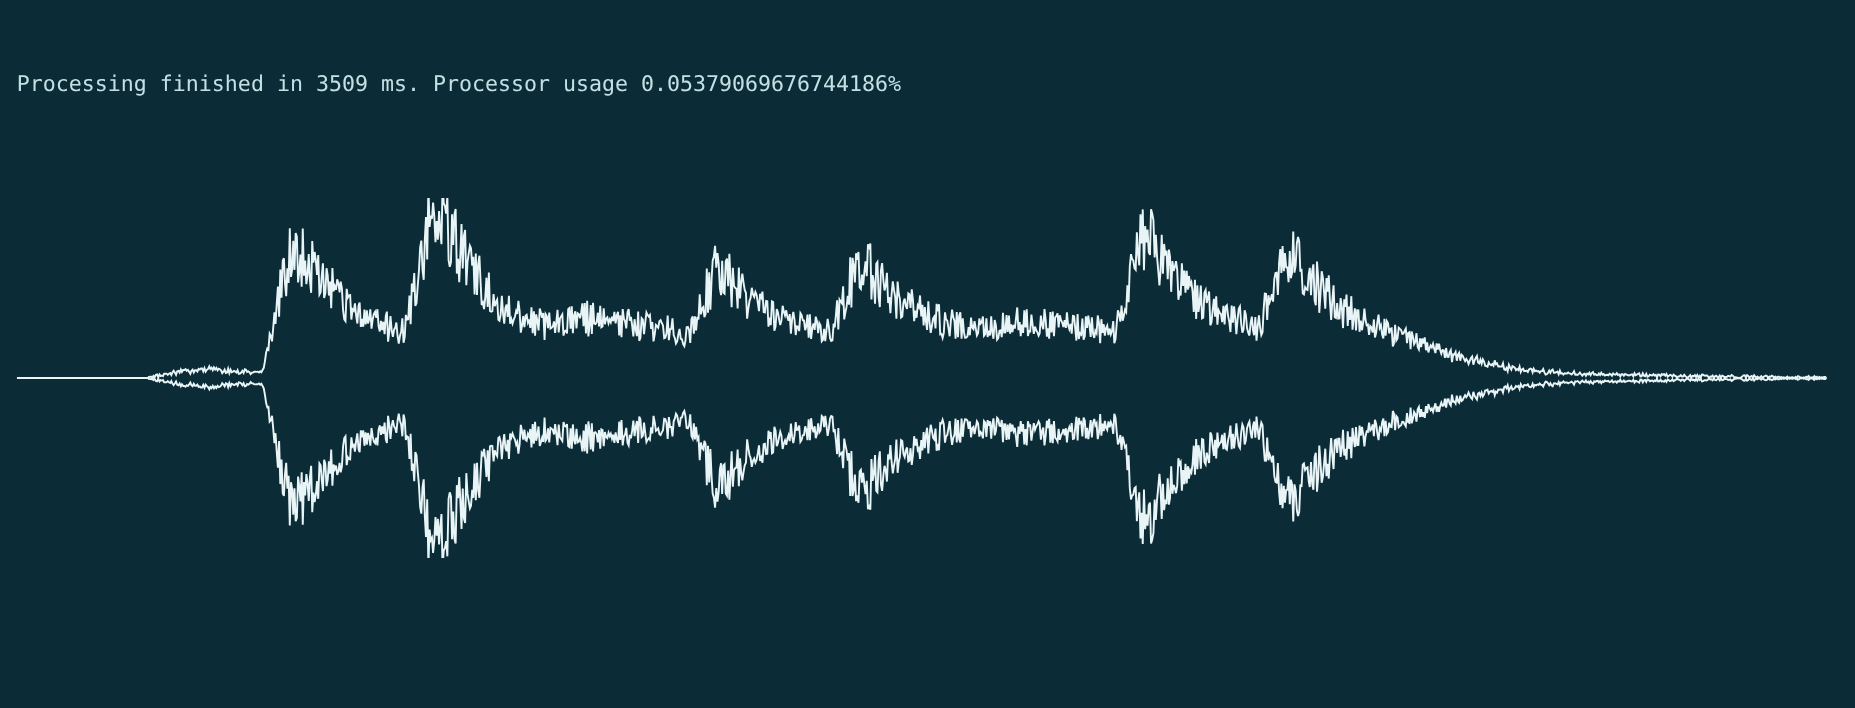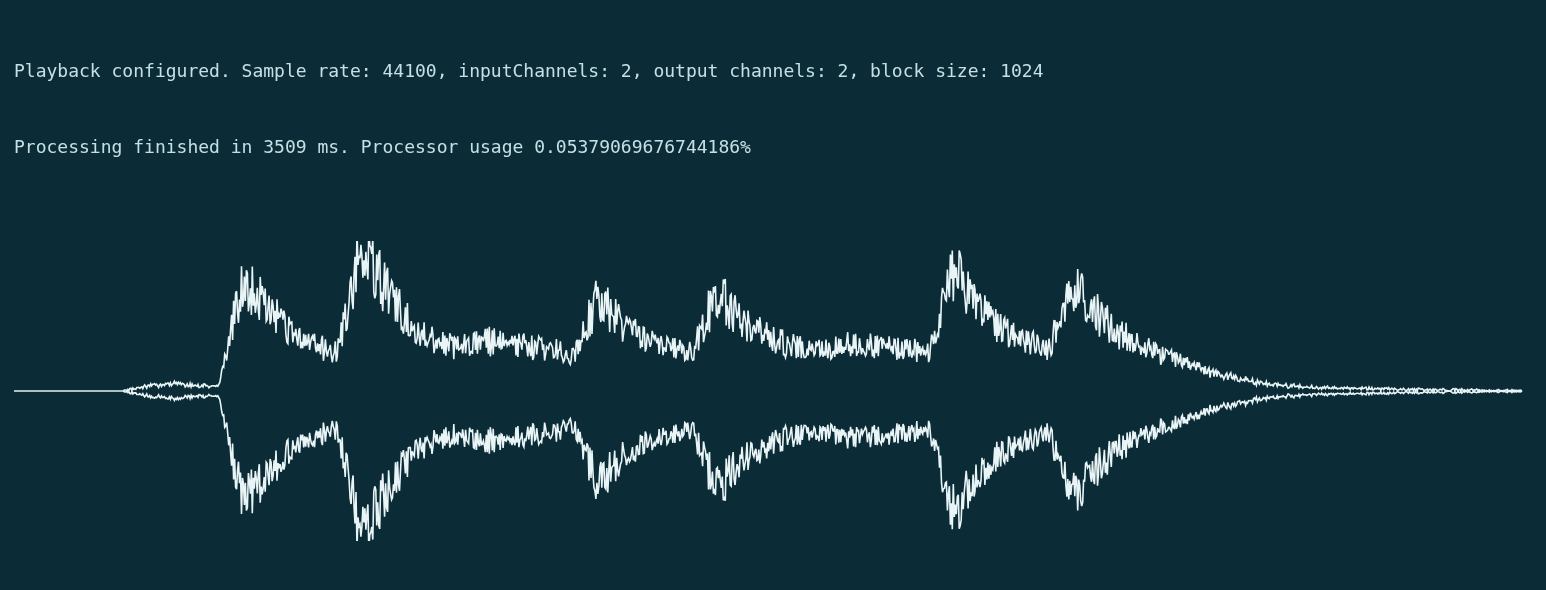--- a/index.html
+++ b/index.html
@@ -31,21 +31,20 @@
     position: absolute;
     inset: 0;
     width: 100%;
     height: 100%;
   }
 </style>
 </head>
 <body>
 
 <div class="terminal">
-  <div class="line">Playback configured. Sample rate: 44100, inputChannels: 2, output channels: 2, block size: 1024</div>
   <div class="line">Processing finished in 3509 ms. Processor usage 0.05379069676744186%</div>
 
   <div class="waveform-block">
     <svg viewBox="0 0 1518 300" preserveAspectRatio="none">
       <polyline id="wave-upper" fill="none" stroke="#e8f4f6" stroke-width="1.6" points="110,150 110.0,149.2 111.0,149.0 112.0,149.0 113.0,150.5 113.9,148.3 114.9,149.3 115.9,147.4 116.9,147.1 117.9,149.5 118.9,147.0 119.9,148.4 120.9,147.9 121.8,148.4 122.8,146.5 123.8,146.5 124.8,146.4 125.8,147.4 126.8,146.4 127.8,145.8 128.8,147.6 129.7,145.4 130.7,143.9 131.7,145.4 132.7,147.3 133.7,144.3 134.7,144.0 135.7,145.5 136.7,142.9 137.6,144.9 138.6,143.3 139.6,143.3 140.6,142.6 141.6,144.0 142.6,143.2 143.6,144.8 144.6,146.5 145.5,144.0 146.5,143.1 147.5,145.4 148.5,143.6 149.5,143.6 150.5,144.6 151.5,142.4 152.5,143.0 153.4,142.0 154.4,142.1 155.4,144.5 156.4,141.8 157.4,144.7 158.4,143.2 159.4,142.4 160.4,140.3 161.3,142.5 162.3,141.4 163.3,143.5 164.3,141.2 165.3,142.9 166.3,141.6 167.3,143.6 168.3,142.2 169.2,142.7 170.2,143.6 171.2,145.9 172.2,144.7 173.2,142.9 174.2,145.8 175.2,145.4 176.1,142.2 177.1,146.0 178.1,143.0 179.1,145.2 180.1,144.7 181.1,144.0 182.1,144.7 183.1,145.4 184.0,143.5 185.0,146.5 186.0,146.3 187.0,145.5 188.0,144.0 189.0,145.8 190.0,142.8 191.0,143.2 191.9,144.9 192.9,144.4 193.9,145.2 194.9,146.8 195.9,145.6 196.9,145.5 197.9,144.8 198.9,144.7 199.8,144.9 200.8,144.8 201.8,145.4 202.8,144.4 203.8,145.2 204.8,143.3 205.8,141.5 206.8,135.9 207.7,129.2 208.7,125.5 209.7,126.4 210.7,113.0 211.7,114.9 212.7,119.5 213.7,108.0 214.7,95.2 215.6,104.9 216.6,88.3 217.6,73.8 218.6,99.0 219.6,59.7 220.6,83.0 221.6,52.3 222.6,50.2 223.5,71.2 224.5,81.8 225.5,58.5 226.5,70.8 227.5,25.3 228.5,65.8 229.5,59.1 230.4,35.6 231.4,59.9 232.4,29.2 233.4,32.2 234.4,70.4 235.4,61.4 236.4,47.2 237.4,73.9 238.3,25.4 239.3,64.7 240.3,52.2 241.3,71.8 242.3,63.6 243.3,46.7 244.3,69.0 245.3,79.0 246.2,35.9 247.2,53.9 248.2,45.0 249.2,51.9 250.2,64.2 251.2,47.6 252.2,80.5 253.2,78.6 254.1,65.0 255.1,54.5 256.1,83.3 257.1,79.5 258.1,58.5 259.1,64.6 260.1,81.3 261.1,69.7 262.0,91.9 263.0,58.3 264.0,77.8 265.0,73.5 266.0,76.5 267.0,67.7 268.0,71.2 269.0,78.6 269.9,69.7 270.9,75.0 271.9,93.5 272.9,101.1 273.9,102.6 274.9,75.7 275.9,82.9 276.9,81.3 277.8,80.9 278.8,101.3 279.8,92.8 280.8,94.0 281.8,87.8 282.8,98.1 283.8,104.6 284.8,89.8 285.7,87.1 286.7,107.4 287.7,100.8 288.7,107.3 289.7,92.9 290.7,105.3 291.7,93.7 292.6,104.5 293.6,101.2 294.6,92.8 295.6,108.9 296.6,101.0 297.6,96.5 298.6,94.8 299.6,99.9 300.5,92.7 301.5,107.0 302.5,111.2 303.5,102.4 304.5,110.1 305.5,103.1 306.5,113.5 307.5,98.3 308.4,94.7 309.4,119.8 310.4,111.3 311.4,98.3 312.4,110.3 313.4,115.7 314.4,109.7 315.4,108.0 316.3,103.8 317.3,115.0 318.3,121.3 319.3,114.9 320.3,111.4 321.3,100.3 322.3,120.6 323.3,115.5 324.2,97.4 325.2,101.3 326.2,101.0 327.2,81.3 328.2,105.2 329.2,71.3 330.2,78.3 331.2,62.6 332.1,89.9 333.1,87.6 334.1,73.3 335.1,61.0 336.1,41.4 337.1,35.5 338.1,60.1 339.1,68.2 340.0,34.8 341.0,15.8 342.0,51.2 343.0,-9.3 344.0,24.0 345.0,14.6 346.0,17.3 346.9,3.9 347.9,14.9 348.9,36.8 349.9,19.2 350.9,34.7 351.9,10.8 352.9,28.0 353.9,38.5 354.8,-12.1 355.8,4.4 356.8,6.8 357.8,12.9 358.8,-1.5 359.8,51.5 360.8,57.4 361.8,53.4 362.7,13.6 363.7,39.1 364.7,13.6 365.7,9.1 366.7,63.0 367.7,50.7 368.7,70.1 369.7,45.9 370.6,21.6 371.6,58.8 372.6,31.3 373.6,26.7 374.6,72.7 375.6,53.3 376.6,46.3 377.6,39.7 378.5,41.8 379.5,56.4 380.5,48.9 381.5,80.4 382.5,46.3 383.5,80.9 384.5,55.2 385.5,48.1 386.4,68.2 387.4,89.2 388.4,87.1 389.4,92.6 390.4,82.6 391.4,66.4 392.4,90.9 393.4,62.1 394.3,94.2 395.3,94.8 396.3,94.3 397.3,80.0 398.3,90.2 399.3,86.7 400.3,84.7 401.3,101.4 402.2,102.2 403.2,97.1 404.2,81.5 405.2,96.2 406.2,104.8 407.2,91.6 408.2,88.8 409.1,99.1 410.1,81.4 411.1,104.8 412.1,100.9 413.1,104.7 414.1,101.4 415.1,99.0 416.1,94.2 417.0,96.5 418.0,85.7 419.0,94.3 420.0,112.2 421.0,106.5 422.0,98.5 423.0,107.7 424.0,98.2 424.9,97.4 425.9,103.8 426.9,101.1 427.9,108.2 428.9,91.1 429.9,112.6 430.9,94.5 431.9,114.8 432.8,97.0 433.8,102.2 434.8,110.3 435.8,92.2 436.8,95.6 437.8,99.8 438.8,95.8 439.8,118.3 440.7,96.8 441.7,98.6 442.7,108.4 443.7,95.4 444.7,108.8 445.7,108.2 446.7,107.0 447.7,102.8 448.6,112.5 449.6,103.5 450.6,93.1 451.6,112.1 452.6,100.4 453.6,98.7 454.6,97.0 455.6,114.7 456.5,110.9 457.5,110.4 458.5,112.9 459.5,92.6 460.5,91.7 461.5,109.0 462.5,90.2 463.4,112.7 464.4,97.9 465.4,94.4 466.4,108.7 467.4,96.0 468.4,96.7 469.4,100.3 470.4,95.2 471.3,87.8 472.3,106.8 473.3,87.6 474.3,112.8 475.3,85.7 476.3,115.3 477.3,106.6 478.3,89.3 479.2,113.4 480.2,87.3 481.2,104.7 482.2,105.1 483.2,103.5 484.2,95.6 485.2,107.1 486.2,89.8 487.1,107.7 488.1,107.0 489.1,91.9 490.1,105.2 491.1,100.5 492.1,99.4 493.1,104.4 494.1,101.3 495.0,103.5 496.0,98.9 497.0,102.6 498.0,94.9 499.0,104.5 500.0,97.9 501.0,94.8 502.0,114.5 502.9,97.7 503.9,116.0 504.9,92.6 505.9,100.6 506.9,102.7 507.9,108.7 508.9,95.1 509.9,92.6 510.8,102.2 511.8,99.1 512.8,106.1 513.8,115.4 514.8,101.0 515.8,109.8 516.8,115.1 517.8,94.6 518.7,119.0 519.7,116.4 520.7,100.1 521.7,101.3 522.7,113.4 523.7,103.6 524.7,95.4 525.6,97.4 526.6,98.9 527.6,97.5 528.6,109.0 529.6,103.4 530.6,119.5 531.6,113.6 532.6,105.7 533.5,106.7 534.5,108.0 535.5,102.7 536.5,101.8 537.5,104.2 538.5,106.2 539.5,116.8 540.5,116.3 541.4,112.9 542.4,98.0 543.4,118.4 544.4,109.2 545.4,109.1 546.4,100.3 547.4,114.2 548.4,116.8 549.3,121.3 550.3,119.5 551.3,113.5 552.3,109.1 553.3,117.4 554.3,117.7 555.3,121.8 556.3,123.5 557.2,118.9 558.2,107.7 559.2,107.4 560.2,109.8 561.2,120.7 562.2,101.0 563.2,98.7 564.2,113.1 565.1,98.6 566.1,110.3 567.1,99.0 568.1,101.3 569.1,80.3 570.1,97.0 571.1,92.0 572.1,90.9 573.0,99.3 574.0,96.5 575.0,58.7 576.0,95.5 577.0,61.9 578.0,93.0 579.0,67.3 579.9,52.2 580.9,48.7 581.9,39.8 582.9,58.0 583.9,45.9 584.9,54.7 585.9,75.4 586.9,81.0 587.8,52.4 588.8,78.9 589.8,79.8 590.8,52.6 591.8,50.5 592.8,73.5 593.8,46.5 594.8,69.7 595.7,91.1 596.7,58.1 597.7,73.3 598.7,75.0 599.7,75.5 600.7,92.0 601.7,58.0 602.7,83.7 603.6,70.8 604.6,63.0 605.6,70.5 606.6,76.6 607.6,79.0 608.6,100.6 609.6,92.3 610.6,85.7 611.5,83.3 612.5,74.8 613.5,80.4 614.5,82.4 615.5,78.4 616.5,80.8 617.5,87.1 618.5,94.3 619.4,79.8 620.4,82.8 621.4,78.0 622.4,95.1 623.4,95.4 624.4,85.8 625.4,86.1 626.4,107.3 627.3,99.6 628.3,106.0 629.3,86.2 630.3,86.8 631.3,110.6 632.3,107.0 633.3,92.6 634.3,95.5 635.2,100.9 636.2,105.8 637.2,102.2 638.2,89.8 639.2,94.7 640.2,97.8 641.2,93.6 642.1,99.0 643.1,102.3 644.1,96.8 645.1,113.0 646.1,100.7 647.1,95.0 648.1,101.7 649.1,114.2 650.0,107.0 651.0,107.2 652.0,110.9 653.0,95.9 654.0,97.6 655.0,101.9 656.0,102.1 657.0,110.1 657.9,107.2 658.9,97.2 659.9,116.4 660.9,97.0 661.9,117.5 662.9,108.6 663.9,104.5 664.9,109.9 665.8,98.9 666.8,102.7 667.8,112.6 668.8,104.3 669.8,106.2 670.8,119.4 671.8,118.2 672.8,109.1 673.7,119.3 674.7,110.4 675.7,100.8 676.7,107.2 677.7,116.8 678.7,119.1 679.7,118.7 680.7,104.7 681.6,107.9 682.6,97.4 683.6,85.2 684.6,109.5 685.6,84.7 686.6,86.5 687.6,87.8 688.6,73.5 689.5,101.2 690.5,95.3 691.5,90.6 692.5,81.6 693.5,88.9 694.5,49.4 695.5,91.3 696.4,49.9 697.4,55.7 698.4,70.4 699.4,46.0 700.4,51.6 701.4,45.0 702.4,74.5 703.4,75.8 704.3,63.8 705.3,72.6 706.3,61.6 707.3,52.8 708.3,65.1 709.3,38.6 710.3,41.0 711.3,37.9 712.2,84.5 713.2,64.3 714.2,70.7 715.2,88.0 716.2,54.8 717.2,53.3 718.2,82.6 719.2,90.9 720.1,60.5 721.1,54.2 722.1,68.1 723.1,77.0 724.1,73.1 725.1,62.3 726.1,87.5 727.1,82.5 728.0,95.9 729.0,80.4 730.0,69.5 731.0,76.6 732.0,82.5 733.0,100.5 734.0,69.6 735.0,80.0 735.9,84.0 736.9,99.6 737.9,98.7 738.9,86.8 739.9,83.9 740.9,90.0 741.9,92.5 742.9,79.5 743.8,80.2 744.8,91.6 745.8,76.1 746.8,85.3 747.8,102.6 748.8,93.8 749.8,99.8 750.8,89.5 751.7,91.1 752.7,81.2 753.7,98.6 754.7,89.1 755.7,106.1 756.7,90.9 757.7,103.9 758.6,109.9 759.6,86.0 760.6,103.0 761.6,112.4 762.6,106.7 763.6,100.2 764.6,98.7 765.6,108.7 766.5,88.2 767.5,94.4 768.5,88.5 769.5,113.6 770.5,113.2 771.5,116.6 772.5,112.4 773.5,95.3 774.4,101.1 775.4,102.3 776.4,108.4 777.4,115.2 778.4,102.1 779.4,93.1 780.4,99.5 781.4,102.4 782.3,117.3 783.3,95.1 784.3,116.0 785.3,98.3 786.3,95.2 787.3,117.3 788.3,100.3 789.3,112.0 790.2,116.5 791.2,116.4 792.2,115.3 793.2,107.7 794.2,114.4 795.2,99.7 796.2,108.1 797.2,109.3 798.1,102.7 799.1,108.4 800.1,114.5 801.1,112.5 802.1,100.4 803.1,104.7 804.1,103.6 805.1,98.8 806.0,114.8 807.0,113.5 808.0,100.3 809.0,115.8 810.0,110.5 811.0,114.6 812.0,98.6 812.9,111.7 813.9,117.3 814.9,101.7 815.9,105.9 816.9,118.0 817.9,116.7 818.9,110.6 819.9,110.3 820.8,116.0 821.8,95.6 822.8,112.0 823.8,111.9 824.8,97.5 825.8,111.7 826.8,98.0 827.8,113.0 828.7,105.4 829.7,111.8 830.7,105.8 831.7,108.8 832.7,100.1 833.7,91.2 834.7,110.1 835.7,103.3 836.6,115.2 837.6,105.4 838.6,112.4 839.6,93.5 840.6,107.8 841.6,92.8 842.6,115.0 843.6,110.9 844.5,111.2 845.5,97.2 846.5,105.5 847.5,113.3 848.5,107.2 849.5,110.2 850.5,111.9 851.5,114.8 852.4,112.8 853.4,98.0 854.4,105.9 855.4,109.3 856.4,92.6 857.4,101.5 858.4,115.5 859.4,108.7 860.3,117.2 861.3,95.0 862.3,112.1 863.3,94.6 864.3,115.2 865.3,99.5 866.3,98.5 867.3,96.1 868.2,107.8 869.2,97.7 870.2,101.8 871.2,103.9 872.2,107.5 873.2,101.8 874.2,108.2 875.1,95.2 876.1,105.9 877.1,109.2 878.1,104.8 879.1,113.1 880.1,98.3 881.1,98.6 882.1,109.5 883.0,118.8 884.0,96.8 885.0,117.5 886.0,112.7 887.0,113.8 888.0,100.5 889.0,118.0 890.0,115.1 890.9,98.6 891.9,108.3 892.9,98.0 893.9,105.6 894.9,115.7 895.9,99.4 896.9,113.1 897.9,116.6 898.8,110.7 899.8,112.7 900.8,97.9 901.8,103.8 902.8,121.0 903.8,101.0 904.8,112.3 905.8,105.2 906.7,114.7 907.7,108.5 908.7,106.4 909.7,114.2 910.7,108.8 911.7,113.6 912.7,110.7 913.7,102.6 914.6,121.1 915.6,117.5 916.6,104.6 917.6,93.6 918.6,96.7 919.6,103.0 920.6,89.7 921.6,102.3 922.5,98.4 923.5,93.2 924.5,95.0 925.5,72.8 926.5,86.9 927.5,57.0 928.5,46.8 929.4,50.9 930.4,52.0 931.4,58.5 932.4,59.8 933.4,28.5 934.4,46.6 935.4,56.2 936.4,13.6 937.3,37.8 938.3,9.5 939.3,60.2 940.3,23.3 941.3,37.0 942.3,26.3 943.3,45.1 944.3,47.4 945.2,9.4 946.2,13.0 947.2,18.6 948.2,49.5 949.2,30.6 950.2,49.0 951.2,60.3 952.2,72.8 953.1,61.0 954.1,30.6 955.1,63.0 956.1,38.3 957.1,48.0 958.1,43.8 959.1,67.6 960.1,43.0 961.0,48.9 962.0,78.2 963.0,52.6 964.0,60.7 965.0,57.7 966.0,52.7 967.0,59.6 968.0,84.8 968.9,79.1 969.9,81.2 970.9,54.4 971.9,73.3 972.9,60.4 973.9,79.0 974.9,60.7 975.9,76.5 976.8,65.0 977.8,72.5 978.8,70.2 979.8,77.8 980.8,94.9 981.8,68.1 982.8,100.9 983.8,72.7 984.7,94.9 985.7,88.0 986.7,73.0 987.7,100.3 988.7,99.8 989.7,78.9 990.7,76.7 991.6,87.5 992.6,83.1 993.6,77.9 994.6,106.1 995.6,103.5 996.6,93.1 997.6,84.1 998.6,99.0 999.5,81.9 1000.5,105.6 1001.5,93.5 1002.5,95.7 1003.5,96.8 1004.5,103.4 1005.5,89.9 1006.5,105.3 1007.4,90.6 1008.4,89.4 1009.4,98.2 1010.4,103.1 1011.4,111.7 1012.4,89.6 1013.4,103.9 1014.4,90.3 1015.3,99.4 1016.3,113.5 1017.3,101.4 1018.3,92.4 1019.3,90.4 1020.3,104.6 1021.3,112.2 1022.3,109.4 1023.2,93.6 1024.2,97.3 1025.2,108.4 1026.2,112.2 1027.2,114.6 1028.2,104.2 1029.2,98.9 1030.2,110.3 1031.1,114.4 1032.1,99.3 1033.1,118.9 1034.1,106.7 1035.1,97.7 1036.1,108.1 1037.1,114.3 1038.1,112.0 1039.0,93.4 1040.0,79.7 1041.0,79.9 1042.0,101.6 1043.0,81.0 1044.0,86.9 1045.0,84.1 1045.9,80.1 1046.9,86.4 1047.9,67.9 1048.9,62.6 1049.9,62.3 1050.9,80.8 1051.9,54.4 1052.9,42.5 1053.8,62.5 1054.8,40.1 1055.8,61.0 1056.8,45.8 1057.8,57.8 1058.8,57.9 1059.8,70.2 1060.8,44.2 1061.7,66.8 1062.7,62.5 1063.7,27.9 1064.7,62.2 1065.7,56.3 1066.7,37.9 1067.7,32.5 1068.7,36.4 1069.6,61.4 1070.6,59.0 1071.6,79.5 1072.6,80.4 1073.6,74.4 1074.6,76.1 1075.6,76.6 1076.6,63.6 1077.5,58.2 1078.5,81.0 1079.5,60.7 1080.5,55.3 1081.5,85.1 1082.5,89.3 1083.5,53.0 1084.5,66.5 1085.4,95.7 1086.4,80.1 1087.4,61.0 1088.4,66.2 1089.4,78.6 1090.4,92.3 1091.4,66.8 1092.4,78.1 1093.3,64.4 1094.3,86.4 1095.3,101.6 1096.3,85.0 1097.3,72.8 1098.3,99.3 1099.3,99.9 1100.3,87.5 1101.2,100.5 1102.2,100.4 1103.2,83.4 1104.2,91.0 1105.2,108.4 1106.2,84.5 1107.2,90.6 1108.1,80.5 1109.1,106.7 1110.1,90.5 1111.1,101.6 1112.1,81.8 1113.1,109.7 1114.1,99.3 1115.1,92.0 1116.0,110.3 1117.0,93.6 1118.0,93.7 1119.0,111.5 1120.0,102.1 1121.0,110.2 1122.0,103.4 1123.0,92.1 1123.9,101.3 1124.9,106.0 1125.9,105.4 1126.9,114.0 1127.9,106.6 1128.9,107.8 1129.9,112.1 1130.9,101.2 1131.8,116.3 1132.8,112.3 1133.8,103.4 1134.8,97.2 1135.8,108.2 1136.8,106.0 1137.8,113.8 1138.8,117.1 1139.7,100.7 1140.7,114.8 1141.7,102.7 1142.7,104.5 1143.7,112.9 1144.7,109.0 1145.7,108.6 1146.7,123.6 1147.6,121.2 1148.6,105.7 1149.6,118.7 1150.6,117.1 1151.6,108.2 1152.6,109.2 1153.6,110.0 1154.6,113.2 1155.5,113.1 1156.5,110.8 1157.5,108.9 1158.5,121.0 1159.5,112.6 1160.5,111.9 1161.5,125.9 1162.4,111.3 1163.4,115.3 1164.4,121.8 1165.4,119.9 1166.4,112.7 1167.4,124.2 1168.4,126.2 1169.4,116.9 1170.3,124.2 1171.3,117.0 1172.3,121.3 1173.3,116.1 1174.3,126.9 1175.3,120.3 1176.3,128.7 1177.3,125.2 1178.2,122.9 1179.2,124.6 1180.2,121.5 1181.2,125.7 1182.2,129.2 1183.2,121.2 1184.2,126.2 1185.2,121.4 1186.1,126.4 1187.1,129.7 1188.1,126.7 1189.1,126.9 1190.1,133.3 1191.1,125.0 1192.1,132.4 1193.1,132.5 1194.0,128.6 1195.0,126.7 1196.0,136.7 1197.0,130.2 1198.0,130.3 1199.0,128.3 1200.0,135.6 1201.0,130.5 1201.9,129.0 1202.9,135.6 1203.9,130.5 1204.9,131.5 1205.9,133.9 1206.9,135.9 1207.9,134.1 1208.9,135.7 1209.8,138.3 1210.8,135.8 1211.8,133.4 1212.8,132.1 1213.8,138.9 1214.8,135.4 1215.8,133.4 1216.8,131.7 1217.7,137.1 1218.7,137.9 1219.7,134.7 1220.7,138.1 1221.7,134.4 1222.7,136.3 1223.7,139.9 1224.6,140.0 1225.6,140.6 1226.6,137.0 1227.6,138.7 1228.6,139.4 1229.6,138.4 1230.6,139.8 1231.6,135.3 1232.5,138.5 1233.5,137.7 1234.5,140.4 1235.5,140.2 1236.5,140.5 1237.5,140.4 1238.5,137.7 1239.5,142.8 1240.4,143.3 1241.4,141.6 1242.4,144.3 1243.4,139.0 1244.4,141.4 1245.4,143.1 1246.4,140.1 1247.4,140.6 1248.3,141.4 1249.3,143.5 1250.3,142.6 1251.3,143.4 1252.3,140.5 1253.3,145.0 1254.3,142.8 1255.3,142.2 1256.2,144.3 1257.2,144.2 1258.2,143.8 1259.2,145.0 1260.2,142.8 1261.2,142.1 1262.2,142.5 1263.2,145.3 1264.1,142.3 1265.1,144.3 1266.1,143.8 1267.1,144.6 1268.1,144.2 1269.1,145.5 1270.1,144.3 1271.1,144.2 1272.0,142.6 1273.0,145.3 1274.0,147.2 1275.0,146.8 1276.0,145.7 1277.0,143.8 1278.0,145.7 1278.9,143.7 1279.9,142.9 1280.9,145.6 1281.9,145.6 1282.9,145.2 1283.9,144.6 1284.9,146.9 1285.9,143.8 1286.8,146.2 1287.8,146.0 1288.8,147.2 1289.8,146.1 1290.8,146.3 1291.8,146.3 1292.8,145.4 1293.8,146.2 1294.7,146.4 1295.7,147.1 1296.7,146.0 1297.7,144.4 1298.7,147.3 1299.7,147.1 1300.7,147.5 1301.7,146.6 1302.6,145.5 1303.6,146.9 1304.6,148.1 1305.6,146.8 1306.6,146.4 1307.6,148.2 1308.6,146.3 1309.6,147.0 1310.5,145.6 1311.5,147.6 1312.5,145.9 1313.5,145.0 1314.5,147.3 1315.5,146.8 1316.5,147.6 1317.5,147.7 1318.4,146.2 1319.4,147.5 1320.4,145.6 1321.4,147.2 1322.4,146.7 1323.4,148.0 1324.4,147.5 1325.4,147.3 1326.3,147.7 1327.3,146.5 1328.3,147.0 1329.3,148.1 1330.3,146.2 1331.3,147.0 1332.3,147.3 1333.3,146.0 1334.2,147.4 1335.2,147.0 1336.2,148.8 1337.2,146.9 1338.2,146.9 1339.2,148.0 1340.2,146.6 1341.1,147.1 1342.1,147.4 1343.1,147.9 1344.1,147.7 1345.1,147.2 1346.1,147.0 1347.1,148.6 1348.1,146.1 1349.0,147.7 1350.0,147.2 1351.0,146.6 1352.0,146.1 1353.0,148.8 1354.0,148.7 1355.0,146.1 1356.0,148.1 1356.9,148.5 1357.9,146.5 1358.9,149.0 1359.9,148.6 1360.9,147.2 1361.9,147.7 1362.9,147.9 1363.9,146.9 1364.8,148.0 1365.8,147.4 1366.8,149.5 1367.8,147.1 1368.8,147.2 1369.8,148.6 1370.8,146.8 1371.8,147.4 1372.7,146.8 1373.7,148.1 1374.7,146.6 1375.7,148.9 1376.7,148.2 1377.7,147.3 1378.7,147.7 1379.7,148.9 1380.6,147.2 1381.6,148.0 1382.6,148.6 1383.6,149.7 1384.6,148.7 1385.6,148.6 1386.6,147.6 1387.6,148.7 1388.5,148.7 1389.5,147.3 1390.5,148.5 1391.5,149.3 1392.5,149.6 1393.5,148.7 1394.5,147.7 1395.4,149.8 1396.4,148.2 1397.4,148.6 1398.4,147.6 1399.4,149.3 1400.4,147.6 1401.4,149.6 1402.4,148.2 1403.3,149.5 1404.3,147.1 1405.3,147.2 1406.3,148.0 1407.3,148.1 1408.3,147.8 1409.3,148.7 1410.3,150.0 1411.2,148.8 1412.2,149.0 1413.2,148.0 1414.2,149.9 1415.2,148.5 1416.2,148.1 1417.2,149.2 1418.2,149.4 1419.1,148.0 1420.1,149.6 1421.1,148.1 1422.1,148.5 1423.1,149.4 1424.1,149.2 1425.1,149.1 1426.1,148.2 1427.0,148.5 1428.0,148.9 1429.0,147.5 1430.0,148.1 1431.0,149.3 1432.0,149.3 1433.0,149.5 1434.0,149.8 1434.9,150.1 1435.9,149.8 1436.9,149.4 1437.9,148.8 1438.9,147.8 1439.9,147.7 1440.9,149.5 1441.9,147.6 1442.8,148.2 1443.8,149.7 1444.8,148.8 1445.8,148.3 1446.8,149.8 1447.8,147.7 1448.8,149.0 1449.8,150.4 1450.7,149.0 1451.7,149.9 1452.7,149.4 1453.7,148.5 1454.7,149.9 1455.7,149.0 1456.7,148.4 1457.6,148.0 1458.6,148.5 1459.6,150.2 1460.6,148.8 1461.6,149.0 1462.6,148.1 1463.6,148.7 1464.6,150.5 1465.5,148.9 1466.5,149.8 1467.5,149.0 1468.5,149.0 1469.5,150.5 1470.5,149.3 1471.5,150.4 1472.5,150.8 1473.4,149.8 1474.4,149.6 1475.4,148.8 1476.4,150.1 1477.4,150.7 1478.4,149.9 1479.4,149.4 1480.4,150.5 1481.3,150.2 1482.3,149.2 1483.3,150.6 1484.3,148.5 1485.3,148.9 1486.3,150.0 1487.3,149.6 1488.3,150.1 1489.2,150.7 1490.2,149.8 1491.2,149.0 1492.2,149.2 1493.2,148.4 1494.2,150.5 1495.2,149.6 1496.2,149.5 1497.1,150.8 1498.1,148.6 1499.1,149.7 1500.1,149.0 1501.1,150.4 1502.1,150.9 1503.1,149.6 1504.1,149.3 1505.0,149.6 1506.0,149.1 1507.0,149.2 1508.0,150"></polyline>
       <polyline id="wave-lower" fill="none" stroke="#e8f4f6" stroke-width="1.6" points="110,150 110.0,150.7 111.0,150.9 112.0,151.0 113.0,149.6 113.9,151.6 114.9,150.8 115.9,152.5 116.9,152.8 117.9,150.6 118.9,152.9 119.9,151.7 120.9,152.1 121.8,151.7 122.8,153.5 123.8,153.5 124.8,153.6 125.8,152.6 126.8,153.6 127.8,154.2 128.8,152.6 129.7,154.6 130.7,155.9 131.7,154.6 132.7,152.9 133.7,155.6 134.7,156.0 135.7,154.5 136.7,156.9 137.6,155.2 138.6,156.6 139.6,156.6 140.6,157.2 141.6,156.0 142.6,156.7 143.6,155.3 144.6,153.8 145.5,156.0 146.5,156.9 147.5,154.8 148.5,156.4 149.5,156.4 150.5,155.5 151.5,157.5 152.5,157.0 153.4,158.0 154.4,157.9 155.4,155.7 156.4,158.2 157.4,155.5 158.4,156.8 159.4,157.6 160.4,159.5 161.3,157.5 162.3,158.5 163.3,156.6 164.3,158.6 165.3,157.1 166.3,158.3 167.3,156.5 168.3,157.6 169.2,157.2 170.2,156.4 171.2,154.3 172.2,155.4 173.2,157.0 174.2,154.4 175.2,154.8 176.1,157.6 177.1,154.2 178.1,156.9 179.1,154.8 180.1,155.3 181.1,155.9 182.1,155.3 183.1,154.7 184.0,156.3 185.0,153.6 186.0,153.8 187.0,154.5 188.0,156.0 189.0,154.3 190.0,157.0 191.0,156.7 191.9,155.1 192.9,155.6 193.9,154.8 194.9,153.4 195.9,154.5 196.9,154.6 197.9,155.2 198.9,155.3 199.8,155.1 200.8,155.2 201.8,154.6 202.8,155.6 203.8,154.8 204.8,156.6 205.8,158.6 206.8,164.1 207.7,170.5 208.7,174.4 209.7,174.0 210.7,186.4 211.7,185.2 212.7,181.5 213.7,192.3 214.7,204.3 215.6,196.0 216.6,211.4 217.6,224.8 218.6,202.6 219.6,238.4 220.6,217.9 221.6,246.0 222.6,248.3 223.5,229.8 224.5,220.7 225.5,242.2 226.5,231.5 227.5,272.9 228.5,236.9 229.5,242.8 230.4,263.9 231.4,241.9 232.4,269.4 233.4,266.6 234.4,232.1 235.4,240.1 236.4,252.8 237.4,228.6 238.3,272.2 239.3,236.7 240.3,247.8 241.3,230.1 242.3,237.3 243.3,252.4 244.3,232.3 245.3,223.2 246.2,261.8 247.2,245.5 248.2,253.5 249.2,247.1 250.2,236.0 251.2,250.7 252.2,221.1 253.2,222.7 254.1,234.8 255.1,244.2 256.1,218.1 257.1,221.4 258.1,240.1 259.1,234.6 260.1,219.4 261.1,229.8 262.0,209.6 263.0,239.7 264.0,222.1 265.0,225.8 266.0,223.0 267.0,230.8 268.0,227.6 269.0,220.8 269.9,228.6 270.9,223.8 271.9,207.0 272.9,200.0 273.9,198.6 274.9,222.6 275.9,216.1 276.9,217.5 277.8,217.8 278.8,199.4 279.8,207.0 280.8,205.8 281.8,211.4 282.8,202.1 283.8,196.2 284.8,209.5 285.7,211.8 286.7,193.6 287.7,199.4 288.7,193.6 289.7,206.5 290.7,195.3 291.7,205.6 292.6,195.9 293.6,198.8 294.6,206.4 295.6,191.8 296.6,198.9 297.6,202.9 298.6,204.3 299.6,199.7 300.5,206.2 301.5,193.3 302.5,189.5 303.5,197.4 304.5,190.4 305.5,196.6 306.5,187.2 307.5,200.9 308.4,204.1 309.4,181.5 310.4,189.2 311.4,200.8 312.4,189.9 313.4,185.1 314.4,190.4 315.4,192.0 316.3,195.7 317.3,185.6 318.3,179.8 319.3,185.6 320.3,188.7 321.3,198.6 322.3,180.4 323.3,184.9 324.2,201.6 325.2,198.6 326.2,199.3 327.2,217.5 328.2,196.4 329.2,227.3 330.2,221.4 331.2,236.0 332.1,211.8 333.1,214.3 334.1,227.6 335.1,239.1 336.1,257.2 337.1,263.0 338.1,241.2 339.1,234.4 340.0,264.9 341.0,282.4 342.0,251.0 343.0,305.8 344.0,276.3 345.0,285.2 346.0,283.2 346.9,295.7 347.9,285.6 348.9,265.8 349.9,281.5 350.9,267.4 351.9,288.7 352.9,273.1 353.9,263.4 354.8,308.8 355.8,293.8 356.8,291.4 357.8,285.9 358.8,298.6 359.8,250.7 360.8,245.3 361.8,248.7 362.7,284.4 363.7,261.3 364.7,284.1 365.7,287.9 366.7,239.3 367.7,250.1 368.7,232.5 369.7,254.2 370.6,275.8 371.6,242.2 372.6,266.9 373.6,270.9 374.6,229.3 375.6,246.6 376.6,252.8 377.6,258.6 378.5,256.5 379.5,243.2 380.5,249.8 381.5,221.3 382.5,251.8 383.5,220.6 384.5,243.5 385.5,249.8 386.4,231.6 387.4,212.5 388.4,214.2 389.4,209.1 390.4,218.0 391.4,232.4 392.4,210.2 393.4,236.0 394.3,206.9 395.3,206.4 396.3,206.7 397.3,219.6 398.3,210.3 399.3,213.3 400.3,215.1 401.3,200.0 402.2,199.2 403.2,203.7 404.2,217.7 405.2,204.4 406.2,196.7 407.2,208.4 408.2,210.9 409.1,201.6 410.1,217.4 411.1,196.3 412.1,199.7 413.1,196.3 414.1,199.1 415.1,201.3 416.1,205.5 417.0,203.4 418.0,213.0 419.0,205.3 420.0,189.1 421.0,194.2 422.0,201.4 423.0,193.1 424.0,201.6 424.9,202.3 425.9,196.5 426.9,198.8 427.9,192.5 428.9,207.8 429.9,188.4 430.9,204.7 431.9,186.4 432.8,202.3 433.8,197.7 434.8,190.4 435.8,206.6 436.8,203.5 437.8,199.7 438.8,203.2 439.8,183.0 440.7,202.3 441.7,200.6 442.7,191.9 443.7,203.6 444.7,191.6 445.7,192.2 446.7,193.3 447.7,197.1 448.6,188.4 449.6,196.5 450.6,205.9 451.6,188.8 452.6,199.4 453.6,200.9 454.6,202.5 455.6,186.7 456.5,190.1 457.5,190.5 458.5,188.4 459.5,206.7 460.5,207.5 461.5,191.9 462.5,208.9 463.4,188.7 464.4,202.0 465.4,205.2 466.4,192.3 467.4,203.7 468.4,203.1 469.4,199.8 470.4,204.3 471.3,211.1 472.3,193.9 473.3,211.1 474.3,188.5 475.3,212.8 476.3,186.2 477.3,194.0 478.3,209.5 479.2,187.8 480.2,211.3 481.2,195.6 482.2,195.2 483.2,196.7 484.2,203.7 485.2,193.4 486.2,208.9 487.1,192.8 488.1,193.4 489.1,206.9 490.1,195.0 491.1,199.2 492.1,200.1 493.1,195.6 494.1,198.4 495.0,196.4 496.0,200.6 497.0,197.2 498.0,204.1 499.0,195.4 500.0,201.5 501.0,204.2 502.0,186.4 502.9,201.6 503.9,185.1 504.9,206.2 505.9,198.9 506.9,197.1 507.9,191.6 508.9,203.9 509.9,206.1 510.8,197.4 511.8,200.2 512.8,193.9 513.8,185.5 514.8,198.5 515.8,190.5 516.8,185.8 517.8,204.2 518.7,182.2 519.7,184.5 520.7,199.2 521.7,198.1 522.7,187.2 523.7,196.0 524.7,203.4 525.6,201.6 526.6,200.2 527.6,201.5 528.6,191.1 529.6,196.2 530.6,181.6 531.6,186.9 532.6,194.0 533.5,193.2 534.5,192.0 535.5,196.8 536.5,197.5 537.5,195.3 538.5,193.5 539.5,184.0 540.5,184.4 541.4,187.4 542.4,200.8 543.4,182.5 544.4,190.7 545.4,190.8 546.4,198.6 547.4,186.1 548.4,183.7 549.3,179.7 550.3,181.3 551.3,186.6 552.3,190.6 553.3,183.1 554.3,182.8 555.3,179.1 556.3,177.5 557.2,181.7 558.2,191.7 559.2,192.0 560.2,189.8 561.2,180.3 562.2,198.2 563.2,200.4 564.2,187.8 565.1,201.1 566.1,190.8 567.1,201.2 568.1,199.3 569.1,218.5 570.1,203.7 571.1,208.4 572.1,209.6 573.0,202.3 574.0,205.1 575.0,239.4 576.0,206.5 577.0,237.0 578.0,209.2 579.0,232.5 579.9,246.3 580.9,249.7 581.9,258.0 582.9,241.8 583.9,253.0 584.9,245.0 585.9,226.2 586.9,221.0 587.8,246.7 588.8,222.8 589.8,221.8 590.8,246.2 591.8,248.0 592.8,227.1 593.8,251.4 594.8,230.3 595.7,211.0 596.7,240.6 597.7,226.8 598.7,225.1 599.7,224.7 600.7,209.6 601.7,240.1 602.7,216.9 603.6,228.4 604.6,235.3 605.6,228.5 606.6,222.8 607.6,220.6 608.6,201.1 609.6,208.5 610.6,214.4 611.5,216.5 612.5,224.1 613.5,219.0 614.5,217.1 615.5,220.6 616.5,218.4 617.5,212.7 618.5,206.1 619.4,219.2 620.4,216.3 621.4,220.6 622.4,205.2 623.4,204.8 624.4,213.4 625.4,213.1 626.4,193.9 627.3,200.8 628.3,195.0 629.3,212.7 630.3,212.1 631.3,190.6 632.3,193.8 633.3,206.8 634.3,204.1 635.2,199.3 636.2,194.8 637.2,198.0 638.2,209.1 639.2,204.6 640.2,201.9 641.2,205.6 642.1,200.8 643.1,197.7 644.1,202.6 645.1,188.0 646.1,199.1 647.1,204.2 648.1,198.1 649.1,186.8 650.0,193.3 651.0,193.1 652.0,189.7 653.0,203.2 654.0,201.6 655.0,197.7 656.0,197.5 657.0,190.3 657.9,192.8 658.9,201.8 659.9,184.5 660.9,201.9 661.9,183.5 662.9,191.5 663.9,195.2 664.9,190.2 665.8,200.1 666.8,196.7 667.8,187.8 668.8,195.3 669.8,193.5 670.8,181.6 671.8,182.7 672.8,190.9 673.7,181.6 674.7,189.6 675.7,198.2 676.7,192.4 677.7,183.8 678.7,181.7 679.7,182.2 680.7,195.2 681.6,192.5 682.6,202.2 683.6,213.4 684.6,191.8 685.6,214.4 686.6,213.0 687.6,212.1 688.6,225.2 689.5,200.5 690.5,206.1 691.5,210.5 692.5,218.9 693.5,212.6 694.5,248.4 695.5,210.9 696.4,248.4 697.4,243.4 698.4,230.5 699.4,252.6 700.4,247.9 701.4,254.0 702.4,227.8 703.4,226.5 704.3,237.2 705.3,229.1 706.3,238.9 707.3,246.8 708.3,235.6 709.3,259.3 710.3,257.1 711.3,259.7 712.2,217.6 713.2,235.7 714.2,229.9 715.2,214.2 716.2,244.0 717.2,245.2 718.2,218.8 719.2,211.1 720.1,238.4 721.1,244.0 722.1,231.4 723.1,223.2 724.1,226.6 725.1,236.3 726.1,213.5 727.1,217.9 728.0,205.8 729.0,219.7 730.0,229.4 731.0,223.0 732.0,217.6 733.0,201.3 734.0,229.0 735.0,219.6 735.9,216.0 736.9,201.8 737.9,202.6 738.9,213.3 739.9,215.8 740.9,210.3 741.9,207.9 742.9,219.6 743.8,218.9 744.8,208.5 745.8,222.5 746.8,214.1 747.8,198.5 748.8,206.3 749.8,200.8 750.8,210.1 751.7,208.6 752.7,217.4 753.7,201.8 754.7,210.3 755.7,195.0 756.7,208.5 757.7,196.8 758.6,191.4 759.6,212.8 760.6,197.5 761.6,189.0 762.6,194.1 763.6,199.9 764.6,201.2 765.6,192.1 766.5,210.6 767.5,204.9 768.5,210.2 769.5,187.6 770.5,187.9 771.5,184.8 772.5,188.5 773.5,203.9 774.4,198.7 775.4,197.5 776.4,192.0 777.4,185.9 778.4,197.7 779.4,205.8 780.4,199.9 781.4,197.3 782.3,183.9 783.3,203.8 784.3,185.0 785.3,201.0 786.3,203.7 787.3,183.8 788.3,199.0 789.3,188.5 790.2,184.4 791.2,184.5 792.2,185.5 793.2,192.3 794.2,186.2 795.2,199.4 796.2,191.9 797.2,190.8 798.1,196.7 799.1,191.6 800.1,186.1 801.1,187.9 802.1,198.8 803.1,194.9 804.1,196.0 805.1,200.3 806.0,185.9 807.0,187.1 808.0,199.0 809.0,185.1 810.0,189.8 811.0,186.1 812.0,200.6 812.9,188.8 813.9,183.7 814.9,197.8 815.9,194.1 816.9,183.2 817.9,184.4 818.9,189.8 819.9,190.1 820.8,185.0 821.8,203.4 822.8,188.6 823.8,188.7 824.8,201.7 825.8,188.9 826.8,201.2 827.8,187.8 828.7,194.6 829.7,188.9 830.7,194.3 831.7,191.6 832.7,199.4 833.7,207.5 834.7,190.4 835.7,196.6 836.6,185.9 837.6,194.7 838.6,188.4 839.6,205.4 840.6,192.6 841.6,206.1 842.6,186.1 843.6,189.9 844.5,189.5 845.5,202.2 846.5,194.7 847.5,187.6 848.5,193.2 849.5,190.4 850.5,188.8 851.5,186.2 852.4,188.1 853.4,201.3 854.4,194.2 855.4,191.2 856.4,206.1 857.4,198.1 858.4,185.6 859.4,191.7 860.3,184.0 861.3,203.9 862.3,188.5 863.3,204.3 864.3,185.8 865.3,199.9 866.3,200.8 867.3,202.9 868.2,192.4 869.2,201.5 870.2,197.7 871.2,195.8 872.2,192.6 873.2,197.7 874.2,191.9 875.1,203.6 876.1,194.0 877.1,191.0 878.1,195.0 879.1,187.5 880.1,200.8 881.1,200.5 882.1,190.7 883.0,182.3 884.0,202.1 885.0,183.4 886.0,187.7 887.0,186.8 888.0,198.7 889.0,183.0 890.0,185.5 890.9,200.4 891.9,191.6 892.9,200.9 893.9,194.0 894.9,185.0 895.9,199.6 896.9,187.3 897.9,184.1 898.8,189.5 899.8,187.7 900.8,200.9 901.8,195.6 902.8,180.1 903.8,198.1 904.8,188.0 905.8,194.3 906.7,185.7 907.7,191.3 908.7,193.2 909.7,186.2 910.7,191.0 911.7,186.7 912.7,189.3 913.7,196.6 914.6,179.9 915.6,183.1 916.6,195.0 917.6,205.4 918.6,202.9 919.6,197.5 920.6,209.9 921.6,198.9 922.5,202.8 923.5,207.7 924.5,206.5 925.5,226.8 926.5,214.5 927.5,241.7 928.5,251.2 929.4,247.9 930.4,247.2 931.4,241.8 932.4,240.9 933.4,269.4 934.4,253.5 935.4,245.2 936.4,283.8 937.3,262.4 938.3,288.3 939.3,243.0 940.3,276.0 941.3,263.6 942.3,273.1 943.3,256.0 944.3,253.8 945.2,287.8 946.2,284.5 947.2,279.2 948.2,251.3 949.2,268.2 950.2,251.5 951.2,241.2 952.2,229.8 953.1,240.3 954.1,267.5 955.1,238.2 956.1,260.2 957.1,251.4 958.1,255.1 959.1,233.5 960.1,255.5 961.0,250.1 962.0,223.6 963.0,246.5 964.0,239.0 965.0,241.6 966.0,246.0 967.0,239.7 968.0,216.9 968.9,221.9 969.9,220.0 970.9,243.9 971.9,226.8 972.9,238.4 973.9,221.5 974.9,237.8 975.9,223.5 976.8,233.8 977.8,226.9 978.8,228.9 979.8,221.9 980.8,206.4 981.8,230.5 982.8,200.8 983.8,226.0 984.7,206.0 985.7,212.1 986.7,225.5 987.7,200.9 988.7,201.3 989.7,220.0 990.7,222.0 991.6,212.2 992.6,216.2 993.6,220.8 994.6,195.4 995.6,197.7 996.6,207.0 997.6,215.0 998.6,201.6 999.5,217.0 1000.5,195.5 1001.5,206.4 1002.5,204.4 1003.5,203.3 1004.5,197.3 1005.5,209.4 1006.5,195.6 1007.4,208.8 1008.4,209.8 1009.4,201.8 1010.4,197.4 1011.4,189.6 1012.4,209.4 1013.4,196.6 1014.4,208.7 1015.3,200.5 1016.3,187.8 1017.3,198.6 1018.3,206.7 1019.3,208.4 1020.3,195.6 1021.3,188.7 1022.3,191.2 1023.2,205.4 1024.2,202.0 1025.2,191.9 1026.2,188.5 1027.2,186.3 1028.2,195.6 1029.2,200.3 1030.2,190.0 1031.1,186.3 1032.1,199.8 1033.1,182.2 1034.1,193.1 1035.1,201.4 1036.1,192.3 1037.1,187.1 1038.1,189.3 1039.0,206.3 1040.0,218.9 1041.0,219.0 1042.0,199.7 1043.0,218.5 1044.0,213.5 1045.0,216.2 1045.9,220.2 1046.9,214.7 1047.9,231.6 1048.9,236.6 1049.9,237.2 1050.9,220.8 1051.9,244.8 1052.9,255.8 1053.8,238.0 1054.8,258.5 1055.8,239.9 1056.8,253.9 1057.8,243.3 1058.8,243.1 1059.8,231.9 1060.8,255.2 1061.7,234.7 1062.7,238.5 1063.7,269.5 1064.7,238.6 1065.7,243.8 1066.7,260.2 1067.7,265.0 1068.7,261.4 1069.6,238.7 1070.6,240.8 1071.6,222.3 1072.6,221.3 1073.6,226.7 1074.6,225.0 1075.6,224.4 1076.6,236.0 1077.5,240.8 1078.5,220.1 1079.5,238.3 1080.5,243.1 1081.5,216.1 1082.5,212.3 1083.5,244.8 1084.5,232.6 1085.4,206.3 1086.4,220.2 1087.4,237.3 1088.4,232.6 1089.4,221.3 1090.4,208.9 1091.4,231.8 1092.4,221.5 1093.3,233.8 1094.3,213.9 1095.3,200.1 1096.3,215.0 1097.3,225.9 1098.3,201.9 1099.3,201.3 1100.3,212.4 1101.2,200.6 1102.2,200.6 1103.2,215.8 1104.2,208.9 1105.2,193.2 1106.2,214.6 1107.2,209.0 1108.1,218.1 1109.1,194.5 1110.1,209.0 1111.1,199.0 1112.1,216.8 1113.1,191.6 1114.1,200.9 1115.1,207.5 1116.0,190.9 1117.0,205.9 1118.0,205.8 1119.0,189.7 1120.0,198.1 1121.0,190.8 1122.0,196.9 1123.0,207.0 1123.9,198.7 1124.9,194.4 1125.9,194.9 1126.9,187.2 1127.9,193.8 1128.9,192.6 1129.9,188.7 1130.9,198.4 1131.8,184.8 1132.8,188.3 1133.8,196.3 1134.8,201.8 1135.8,191.9 1136.8,193.8 1137.8,186.8 1138.8,183.8 1139.7,198.4 1140.7,185.7 1141.7,196.6 1142.7,194.9 1143.7,187.2 1144.7,190.7 1145.7,191.0 1146.7,177.5 1147.6,179.5 1148.6,193.5 1149.6,181.7 1150.6,183.0 1151.6,191.0 1152.6,190.1 1153.6,189.3 1154.6,186.4 1155.5,186.5 1156.5,188.5 1157.5,190.2 1158.5,179.3 1159.5,186.8 1160.5,187.4 1161.5,174.7 1162.4,187.8 1163.4,184.3 1164.4,178.3 1165.4,180.1 1166.4,186.4 1167.4,176.1 1168.4,174.2 1169.4,182.6 1170.3,176.0 1171.3,182.4 1172.3,178.5 1173.3,183.2 1174.3,173.4 1175.3,179.3 1176.3,171.8 1177.3,174.8 1178.2,176.9 1179.2,175.3 1180.2,178.1 1181.2,174.3 1182.2,171.1 1183.2,178.3 1184.2,173.7 1185.2,178.1 1186.1,173.5 1187.1,170.5 1188.1,173.2 1189.1,172.9 1190.1,167.2 1191.1,174.6 1192.1,167.9 1193.1,167.8 1194.0,171.3 1195.0,172.9 1196.0,163.9 1197.0,169.8 1198.0,169.6 1199.0,171.3 1200.0,164.8 1201.0,169.4 1201.9,170.6 1202.9,164.7 1203.9,169.2 1204.9,168.4 1205.9,166.2 1206.9,164.3 1207.9,166.0 1208.9,164.5 1209.8,162.1 1210.8,164.4 1211.8,166.5 1212.8,167.6 1213.8,161.5 1214.8,164.7 1215.8,166.4 1216.8,167.9 1217.7,163.0 1218.7,162.3 1219.7,165.1 1220.7,162.1 1221.7,165.3 1222.7,163.7 1223.7,160.4 1224.6,160.3 1225.6,159.7 1226.6,162.9 1227.6,161.4 1228.6,160.8 1229.6,161.6 1230.6,160.3 1231.6,164.4 1232.5,161.4 1233.5,162.2 1234.5,159.7 1235.5,159.8 1236.5,159.5 1237.5,159.6 1238.5,162.1 1239.5,157.5 1240.4,156.9 1241.4,158.5 1242.4,156.0 1243.4,160.8 1244.4,158.5 1245.4,157.0 1246.4,159.7 1247.4,159.2 1248.3,158.5 1249.3,156.6 1250.3,157.4 1251.3,156.7 1252.3,159.3 1253.3,155.2 1254.3,157.1 1255.3,157.7 1256.2,155.8 1257.2,155.9 1258.2,156.2 1259.2,155.2 1260.2,157.1 1261.2,157.7 1262.2,157.3 1263.2,154.8 1264.1,157.5 1265.1,155.7 1266.1,156.1 1267.1,155.4 1268.1,155.8 1269.1,154.6 1270.1,155.7 1271.1,155.8 1272.0,157.1 1273.0,154.8 1274.0,153.0 1275.0,153.3 1276.0,154.4 1277.0,156.0 1278.0,154.3 1278.9,156.1 1279.9,156.9 1280.9,154.5 1281.9,154.4 1282.9,154.8 1283.9,155.3 1284.9,153.3 1285.9,156.0 1286.8,153.8 1287.8,154.0 1288.8,152.9 1289.8,153.9 1290.8,153.8 1291.8,153.8 1292.8,154.5 1293.8,153.8 1294.7,153.6 1295.7,153.0 1296.7,154.0 1297.7,155.5 1298.7,152.8 1299.7,153.0 1300.7,152.6 1301.7,153.4 1302.6,154.4 1303.6,153.1 1304.6,152.1 1305.6,153.2 1306.6,153.6 1307.6,152.0 1308.6,153.7 1309.6,153.0 1310.5,154.3 1311.5,152.5 1312.5,154.0 1313.5,154.8 1314.5,152.7 1315.5,153.2 1316.5,152.5 1317.5,152.4 1318.4,153.7 1319.4,152.6 1320.4,154.3 1321.4,152.8 1322.4,153.3 1323.4,152.1 1324.4,152.5 1325.4,152.7 1326.3,152.4 1327.3,153.4 1328.3,153.0 1329.3,152.0 1330.3,153.7 1331.3,153.0 1332.3,152.7 1333.3,153.9 1334.2,152.6 1335.2,153.0 1336.2,151.4 1337.2,153.1 1338.2,153.1 1339.2,152.1 1340.2,153.3 1341.1,152.9 1342.1,152.6 1343.1,152.2 1344.1,152.3 1345.1,152.7 1346.1,152.9 1347.1,151.5 1348.1,153.8 1349.0,152.4 1350.0,152.7 1351.0,153.3 1352.0,153.8 1353.0,151.3 1354.0,151.4 1355.0,153.7 1356.0,151.9 1356.9,151.6 1357.9,153.3 1358.9,151.2 1359.9,151.5 1360.9,152.7 1361.9,152.3 1362.9,152.1 1363.9,153.0 1364.8,152.0 1365.8,152.6 1366.8,150.7 1367.8,152.8 1368.8,152.7 1369.8,151.4 1370.8,153.0 1371.8,152.5 1372.7,153.1 1373.7,151.9 1374.7,153.2 1375.7,151.1 1376.7,151.8 1377.7,152.6 1378.7,152.3 1379.7,151.2 1380.6,152.7 1381.6,152.0 1382.6,151.4 1383.6,150.4 1384.6,151.3 1385.6,151.4 1386.6,152.4 1387.6,151.3 1388.5,151.4 1389.5,152.6 1390.5,151.5 1391.5,150.8 1392.5,150.5 1393.5,151.3 1394.5,152.2 1395.4,150.4 1396.4,151.7 1397.4,151.4 1398.4,152.3 1399.4,150.8 1400.4,152.3 1401.4,150.5 1402.4,151.7 1403.3,150.6 1404.3,152.8 1405.3,152.6 1406.3,151.9 1407.3,151.9 1408.3,152.1 1409.3,151.3 1410.3,150.2 1411.2,151.2 1412.2,151.0 1413.2,151.9 1414.2,150.3 1415.2,151.5 1416.2,151.8 1417.2,150.9 1418.2,150.6 1419.1,151.9 1420.1,150.5 1421.1,151.8 1422.1,151.5 1423.1,150.6 1424.1,150.8 1425.1,150.9 1426.1,151.7 1427.0,151.5 1428.0,151.1 1429.0,152.4 1430.0,151.8 1431.0,150.8 1432.0,150.7 1433.0,150.5 1434.0,150.3 1434.9,150.0 1435.9,150.3 1436.9,150.6 1437.9,151.2 1438.9,152.1 1439.9,152.2 1440.9,150.6 1441.9,152.3 1442.8,151.7 1443.8,150.4 1444.8,151.2 1445.8,151.7 1446.8,150.3 1447.8,152.1 1448.8,151.0 1449.8,149.7 1450.7,151.0 1451.7,150.2 1452.7,150.6 1453.7,151.4 1454.7,150.2 1455.7,151.0 1456.7,151.5 1457.6,151.9 1458.6,151.5 1459.6,149.9 1460.6,151.2 1461.6,151.0 1462.6,151.8 1463.6,151.2 1464.6,149.6 1465.5,151.1 1466.5,150.3 1467.5,151.0 1468.5,151.0 1469.5,149.6 1470.5,150.7 1471.5,149.7 1472.5,149.4 1473.4,150.3 1474.4,150.4 1475.4,151.1 1476.4,149.9 1477.4,149.5 1478.4,150.1 1479.4,150.6 1480.4,149.6 1481.3,149.9 1482.3,150.7 1483.3,149.6 1484.3,151.4 1485.3,151.0 1486.3,150.0 1487.3,150.4 1488.3,149.9 1489.2,149.4 1490.2,150.2 1491.2,151.0 1492.2,150.8 1493.2,151.5 1494.2,149.6 1495.2,150.4 1496.2,150.5 1497.1,149.4 1498.1,151.3 1499.1,150.3 1500.1,151.0 1501.1,149.7 1502.1,149.2 1503.1,150.4 1504.1,150.6 1505.0,150.4 1506.0,150.9 1507.0,150.8 1508.0,150"></polyline>
       <line x1="0" y1="150" x2="110" y2="150" stroke="#e8f4f6" stroke-width="1.6"></line>
     </svg>
   </div>
 

